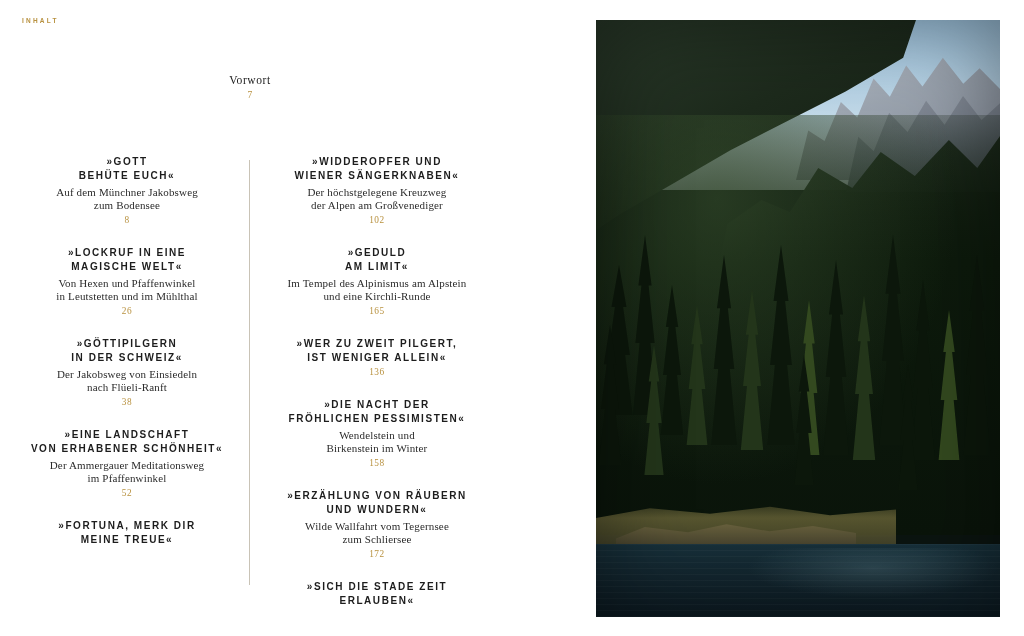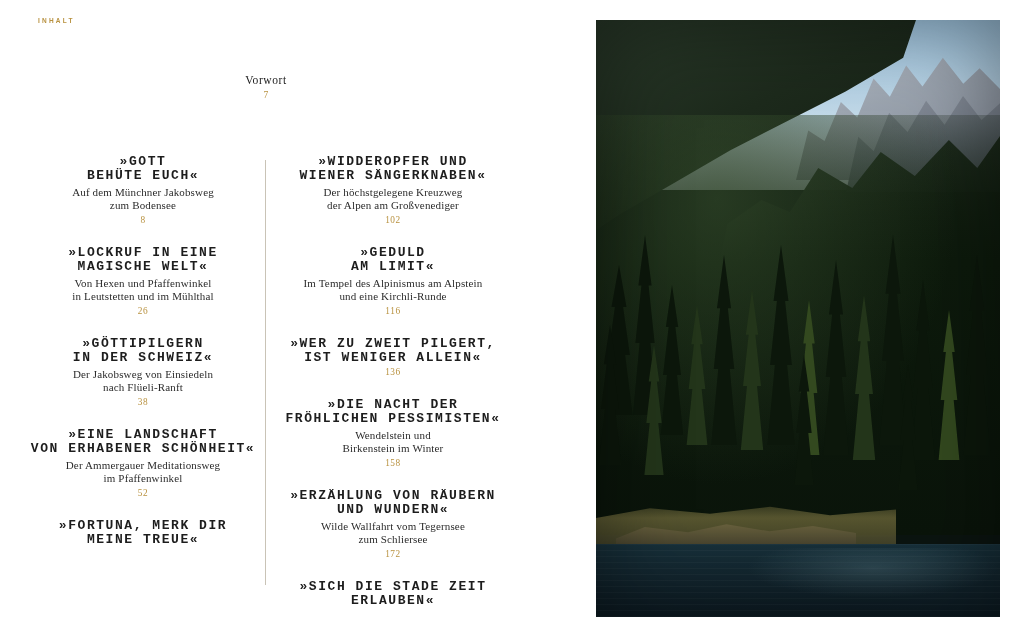--- a/index.html
+++ b/index.html
@@ -17,21 +17,21 @@
   .page {
     position: relative;
     width: 1024px;
     height: 636px;
     background: #ffffff;
   }
 
   
   .text-page {
     position: absolute;
-    left: 16px;
+    left: 0;
     top: 0;
     width: 516px;
     height: 636px;
     background: #ffffff;
   }
 
   .running-head {
     position: absolute;
     left: 22px;
     top: 17px;
@@ -88,22 +88,22 @@
   .col-left { left: 12px; }
   .col-right { left: 262px; }
 
   .entry {
     text-align: center;
     margin-bottom: 21px;
   }
   .entry:last-child { margin-bottom: 0; }
 
   .entry-title {
-    font-family: Liberation Mono, monospace;
-    font-size: 13px;
+    font-family: Liberation Sans, sans-serif;
+    font-size: 10px;
     font-weight: 700;
     letter-spacing: 1.55px;
     line-height: 13.5px;
     color: #1d1d1d;
     text-transform: uppercase;
     white-space: pre-line;
   }
   .entry-sub {
     margin-top: 4px;
     font-family: "Liberation Serif", serif;
@@ -279,21 +279,21 @@
           <div class="entry-sub">Der höchstgelegene Kreuzweg
 der Alpen am Großvenediger</div>
           <div class="entry-page">102</div>
         </div>
 
         <div class="entry">
           <div class="entry-title">»GEDULD
 AM LIMIT«</div>
           <div class="entry-sub">Im Tempel des Alpinismus am Alpstein
 und eine Kirchli-Runde</div>
-          <div class="entry-page">116</div>
+          <div class="entry-page">165</div>
         </div>
 
         <div class="entry">
           <div class="entry-title">»WER ZU ZWEIT PILGERT,
 IST WENIGER ALLEIN«</div>
           <div class="entry-page">136</div>
         </div>
 
         <div class="entry">
           <div class="entry-title">»DIE NACHT DER

